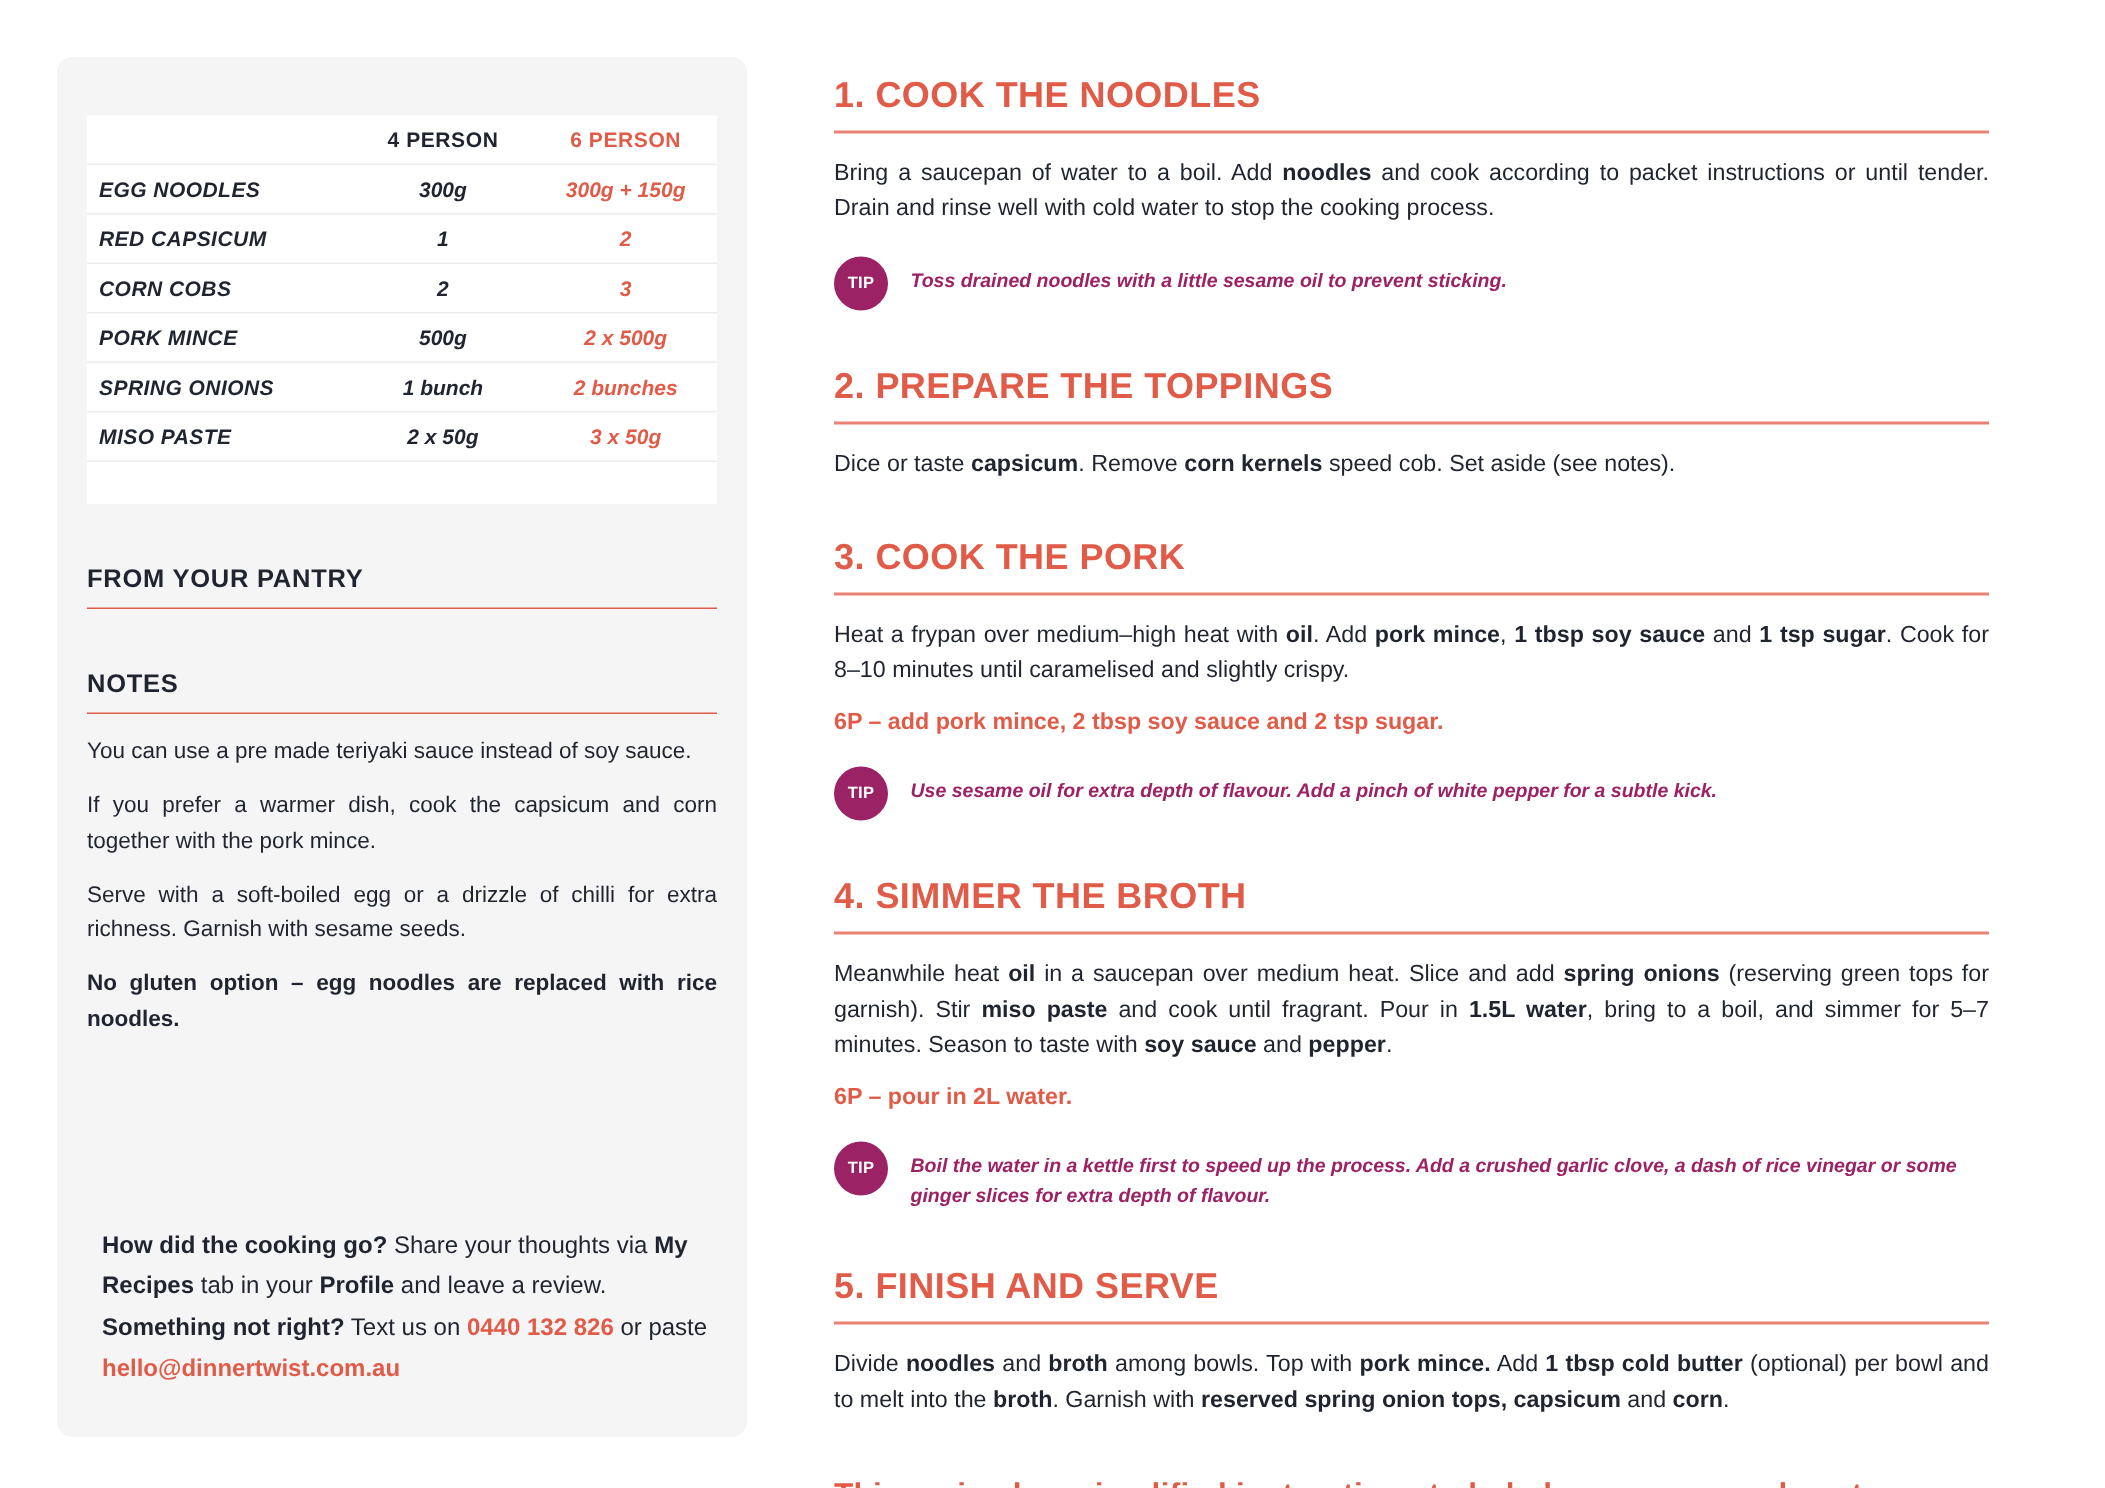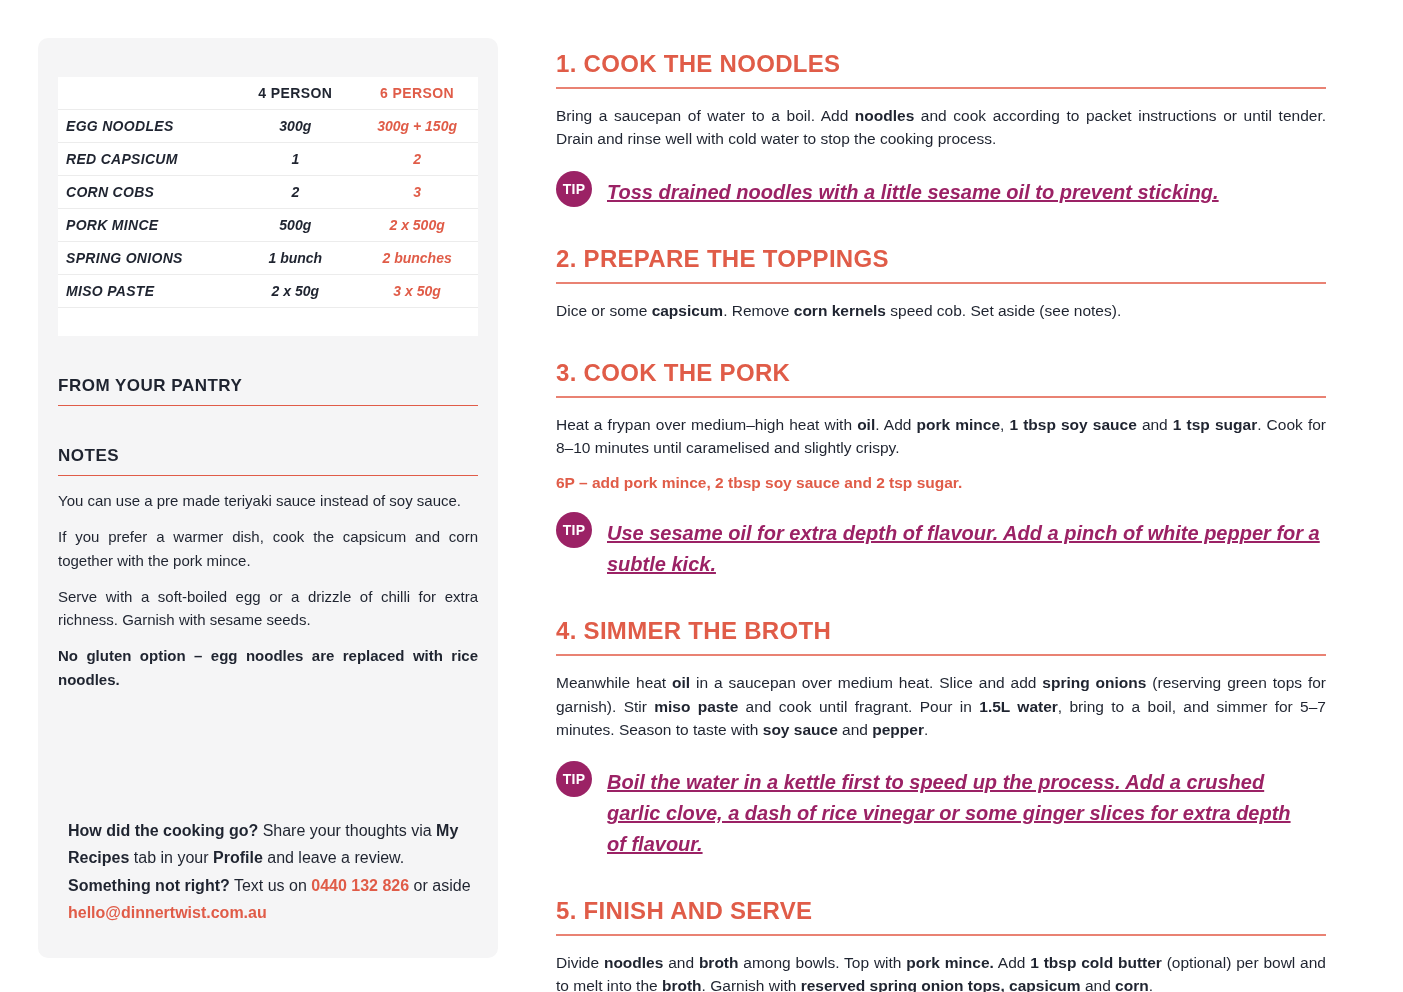--- a/index.html
+++ b/index.html
@@ -51,26 +51,26 @@
   .step{margin-bottom:37px;}
   .step-heading{
     font-size:24px;font-weight:700;letter-spacing:.3px;color:var(--accent);
     margin:0;padding-bottom:9px;border-bottom:2px solid #E98273;
   }
   .step-body{font-size:15.5px;line-height:1.5;text-align:justify;margin:15px 0 0;}
   .sixp{font-size:15.5px;font-weight:700;color:var(--accent);margin:15px 0 0;}
   .tip-row{display:flex;align-items:flex-start;gap:15px;margin-top:20px;}
   .tip-badge{
     flex:0 0 auto;width:36px;height:36px;border-radius:50%;background:var(--tip);
-    color:#fff;font-weight:700;font-size:14px;letter-spacing:.2px;
+    color:#fff;font-weight:700;font-size:11px;letter-spacing:.2px;
     display:flex;align-items:center;justify-content:center;
   }
   .tip-text{
-    color:var(--tip);font-weight:700;font-style:italic;font-size:20px;
-    line-height:1.55;padding-top:6px;margin:0;text-decoration:underline;
+    color:var(--tip);font-weight:700;font-style:italic;font-size:13px;
+    line-height:1.55;padding-top:6px;margin:0;
   }
   .closing{
     font-size:21px;font-weight:700;color:var(--accent);margin:40px 0 0;letter-spacing:.2px;
   }
 </style>
 </head>
 <body>
 
 <aside class="sidebar">
 
@@ -126,54 +126,55 @@
   <div class="section">
     <h2 class="side-heading">NOTES</h2>
     <p class="side-text"><span>You can use a pre made teriyaki sauce instead of soy sauce.</span></p>
     <p class="side-text"><span>If you prefer a warmer dish, cook the capsicum and corn together with the pork mince.</span></p>
     <p class="side-text"><span>Serve with a soft-boiled egg or a drizzle of chilli for extra richness. Garnish with sesame seeds.</span></p>
     <p class="side-text"><span class="b">No gluten option – egg noodles are replaced with rice noodles.</span></p>
   </div>
 
   <div class="side-footer">
     <p><span class="b">How did the cooking go?</span><span> Share your thoughts via </span><span class="b">My Recipes</span><span> tab in your </span><span class="b">Profile</span><span> and leave a review.</span></p>
-    <p><span class="b">Something not right?</span><span> Text us on </span><span class="b accent">0440 132 826</span><span> or aside </span><span class="b accent">hello@dinnertwist.com.au</span></p>
+    <p><span class="b">Something not right?</span><span> Text us on </span><span class="b accent">0440 132 826</span><span> or paste </span><span class="b accent">hello@dinnertwist.com.au</span></p>
   </div>
 
 </aside>
 
 <main class="main">
 
   <section class="step">
     <h2 class="step-heading">1. COOK THE NOODLES</h2>
     <p class="step-body"><span>Bring a saucepan of water to a boil. Add </span><span class="b">noodles</span><span> and cook according to packet instructions or until tender. Drain and rinse well with cold water to stop the cooking process.</span></p>
     <div class="tip-row">
       <span class="tip-badge">TIP</span>
       <p class="tip-text">Toss drained noodles with a little sesame oil to prevent sticking.</p>
     </div>
   </section>
 
   <section class="step">
     <h2 class="step-heading">2. PREPARE THE TOPPINGS</h2>
-    <p class="step-body"><span>Dice or some </span><span class="b">capsicum</span><span>. Remove </span><span class="b">corn kernels</span><span> speed cob. Set aside (see notes).</span></p>
+    <p class="step-body"><span>Dice or taste </span><span class="b">capsicum</span><span>. Remove </span><span class="b">corn kernels</span><span> speed cob. Set aside (see notes).</span></p>
   </section>
 
   <section class="step">
     <h2 class="step-heading">3. COOK THE PORK</h2>
     <p class="step-body"><span>Heat a frypan over medium–high heat with </span><span class="b">oil</span><span>. Add </span><span class="b">pork mince</span><span>, </span><span class="b">1 tbsp soy sauce</span><span> and </span><span class="b">1 tsp sugar</span><span>. Cook for 8–10 minutes until caramelised and slightly crispy.</span></p>
     <p class="sixp">6P – add pork mince, 2 tbsp soy sauce and 2 tsp sugar.</p>
     <div class="tip-row">
       <span class="tip-badge">TIP</span>
       <p class="tip-text">Use sesame oil for extra depth of flavour. Add a pinch of white pepper for a subtle kick.</p>
     </div>
   </section>
 
   <section class="step">
     <h2 class="step-heading">4. SIMMER THE BROTH</h2>
     <p class="step-body"><span>Meanwhile heat </span><span class="b">oil</span><span> in a saucepan over medium heat. Slice and add </span><span class="b">spring onions</span><span> (reserving green tops for garnish). Stir </span><span class="b">miso paste</span><span> and cook until fragrant. Pour in </span><span class="b">1.5L water</span><span>, bring to a boil, and simmer for 5–7 minutes. Season to taste with </span><span class="b">soy sauce</span><span> and </span><span class="b">pepper</span><span>.</span></p>
+    <p class="sixp">6P – pour in 2L water.</p>
     <div class="tip-row">
       <span class="tip-badge">TIP</span>
       <p class="tip-text" style="max-width:700px;">Boil the water in a kettle first to speed up the process. Add a crushed garlic clove, a dash of rice vinegar or some ginger slices for extra depth of flavour.</p>
     </div>
   </section>
 
   <section class="step">
     <h2 class="step-heading">5. FINISH AND SERVE</h2>
     <p class="step-body"><span>Divide </span><span class="b">noodles</span><span> and </span><span class="b">broth</span><span> among bowls. Top with </span><span class="b">pork mince.</span><span> Add </span><span class="b">1 tbsp cold butter</span><span> (optional) per bowl and to melt into the </span><span class="b">broth</span><span>. Garnish with </span><span class="b">reserved spring onion tops, capsicum</span><span> and </span><span class="b">corn</span><span>.</span></p>
   </section>

